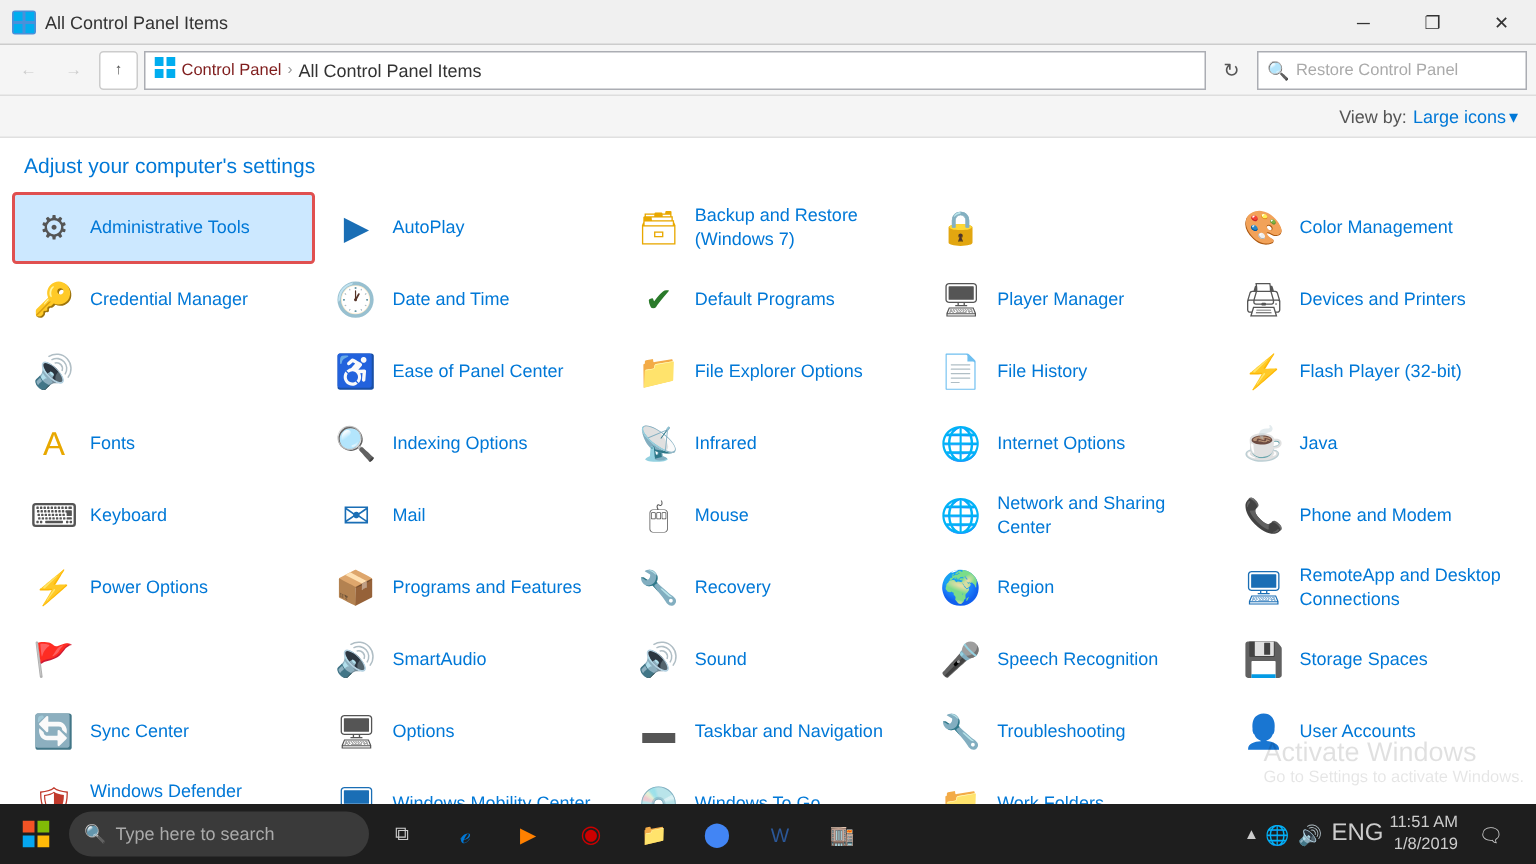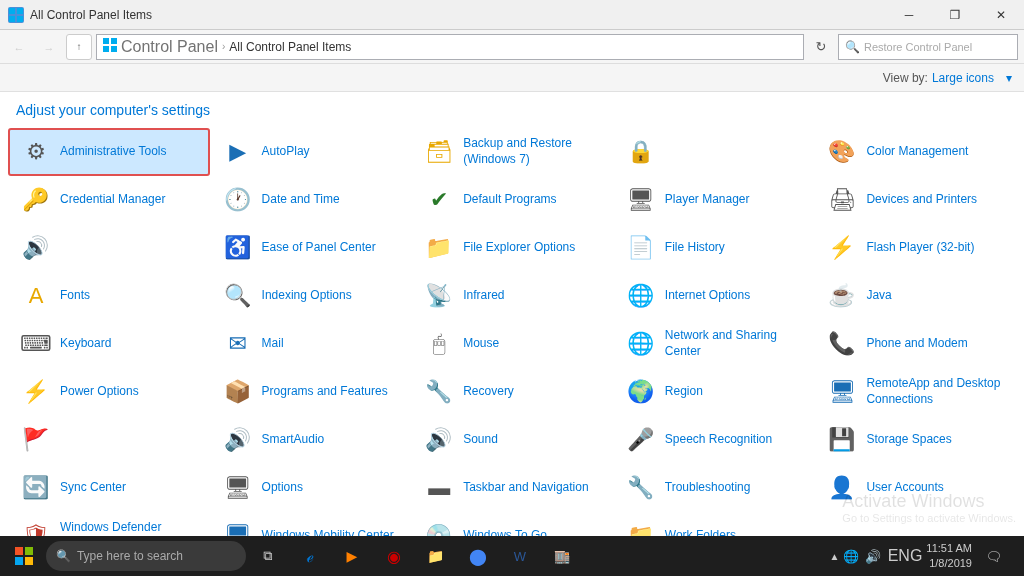--- a/index.html
+++ b/index.html
@@ -71,21 +71,21 @@
       border-bottom: 1px solid #e0e0e0;
       display: flex;
       align-items: center;
       justify-content: flex-end;
       padding: 0 12px;
       font-size: 12px;
       color: #333;
     }
     .view-by { display: flex; align-items: center; gap: 4px; }
     .view-by-label { color: #555; }
-    .view-by-value { color: #0078d7; cursor: pointer; display: flex; align-items: center; gap: 12px; }
+    .view-by-value { color: #0078d7; cursor: pointer; display: flex; align-items: center; gap: 2px; }
 
     .adjust-heading {
       padding: 10px 16px 6px 16px;
       font-size: 14px;
       color: #0078d7;
     }
 
     .items-grid {
       display: grid;
       grid-template-columns: repeat(5, 1fr);
@@ -180,21 +180,21 @@
   <div class="address-box">
     <div class="address-breadcrumb">
       <span>
         <svg width="14" height="14" viewBox="0 0 14 14">
             <rect x="0" y="0" width="6" height="6" fill="#00adef"></rect>
             <rect x="8" y="0" width="6" height="6" fill="#00adef"></rect>
             <rect x="0" y="8" width="6" height="6" fill="#00adef"></rect>
             <rect x="8" y="8" width="6" height="6" fill="#00adef"></rect>
           </svg>
       </span>
-      <span style="color:#737373;font-size:16px;">Control Panel</span>
+      <span style="color:#7f1d1d;font-size:11px;">Control Panel</span>
       <span class="address-sep">›</span>
       <span style="color:#333;font-size:12px;">All Control Panel Items</span>
     </div>
   </div>
   <button class="address-refresh">↻</button>
   <div class="search-box">
     <span>🔍</span>
     <span style="font-size:11px;color:#aaa;">Restore Control Panel</span>
   </div>
 </div>

